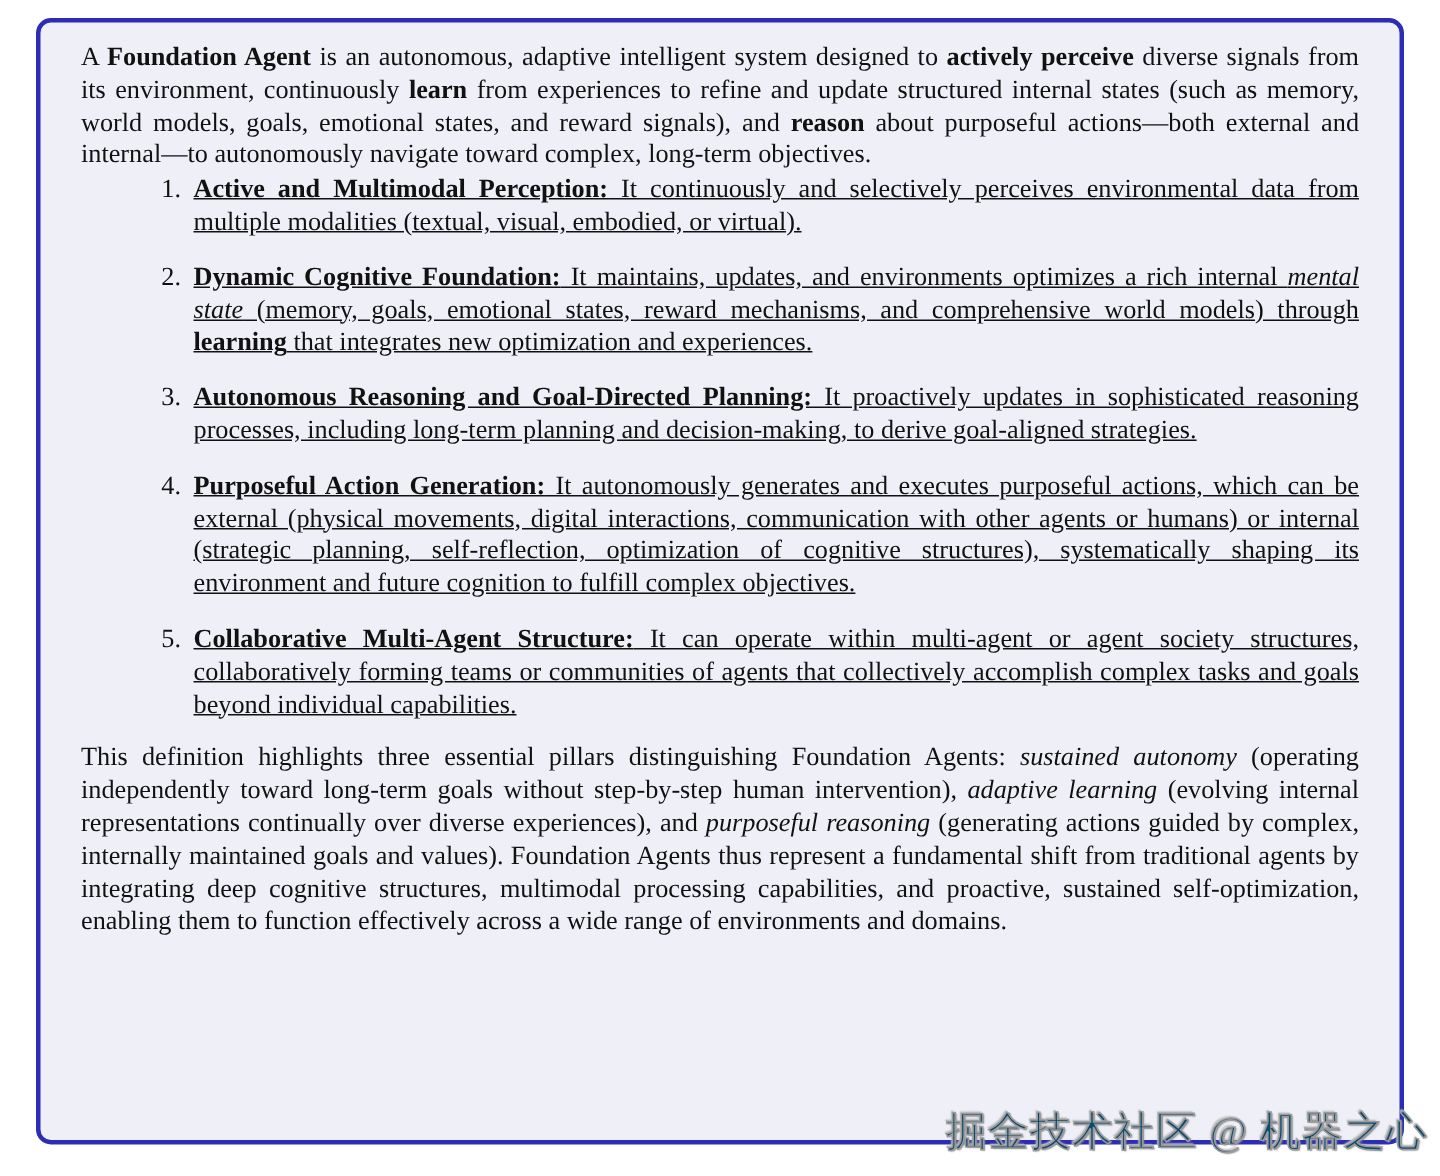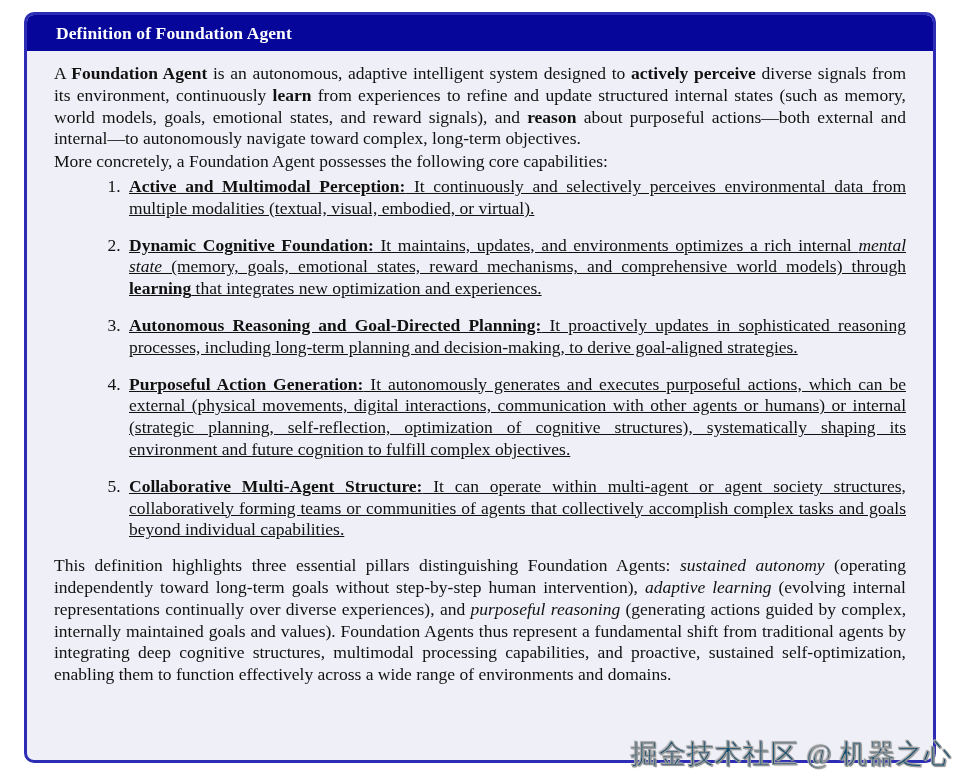--- a/index.html
+++ b/index.html
@@ -69,26 +69,22 @@
     text-shadow: 1px 1px 1px #8a8a8a, -1px -1px 1px #bdbdbd;
     white-space: nowrap;
     z-index: 5;
   }
 </style>
 </head>
 <body>
 
 <div class="page">
   <div class="def-box">
-    <div class="def-box-header">
-      <span class="def-box-title">Definition of Foundation Agent</span>
-    </div>
     <div class="def-box-body">
       <p class="para para-definition"><span>A </span><b>Foundation Agent</b><span> is an autonomous, adaptive intelligent system designed to </span><b>actively perceive</b><span> diverse signals from its environment, continuously </span><b>learn</b><span> from experiences to refine and update structured internal states (such as memory, world models, goals, emotional states, and reward signals), and </span><b>reason</b><span> about purposeful actions—both external and internal—to autonomously navigate toward complex, long-term objectives.</span></p>
-      <p class="para para-intro"><span>More concretely, a Foundation Agent possesses the following core capabilities:</span></p>
       <ol class="cap-list" id="cap-list">
           <li><b>Active and Multimodal Perception:</b><span> It continuously and selectively perceives environmental data from multiple modalities (textual, visual, embodied, or virtual).</span></li>
           <li><b>Dynamic Cognitive Foundation:</b><span> It maintains, updates, and environments optimizes a rich internal </span><i>mental state</i><span> (memory, goals, emotional states, reward mechanisms, and comprehensive world models) through </span><b>learning</b><span> that integrates new optimization and experiences.</span></li>
           <li><b>Autonomous Reasoning and Goal-Directed Planning:</b><span> It proactively updates in sophisticated reasoning processes, including long-term planning and decision-making, to derive goal-aligned strategies.</span></li>
           <li><b>Purposeful Action Generation:</b><span> It autonomously generates and executes purposeful actions, which can be external (physical movements, digital interactions, communication with other agents or humans) or internal (strategic planning, self-reflection, optimization of cognitive structures), systematically shaping its environment and future cognition to fulfill complex objectives.</span></li>
           <li><b>Collaborative Multi-Agent Structure:</b><span> It can operate within multi-agent or agent society structures, collaboratively forming teams or communities of agents that collectively accomplish complex tasks and goals beyond individual capabilities.</span></li>
         </ol>
       <p class="para para-closing"><span>This definition highlights three essential pillars distinguishing Foundation Agents: </span><i>sustained autonomy</i><span> (operating independently toward long-term goals without step-by-step human intervention), </span><i>adaptive learning</i><span> (evolving internal representations continually over diverse experiences), and </span><i>purposeful reasoning</i><span> (generating actions guided by complex, internally maintained goals and values). Foundation Agents thus represent a fundamental shift from traditional agents by integrating deep cognitive structures, multimodal processing capabilities, and proactive, sustained self-optimization, enabling them to function effectively across a wide range of environments and domains.</span></p>
     </div>
   </div>

